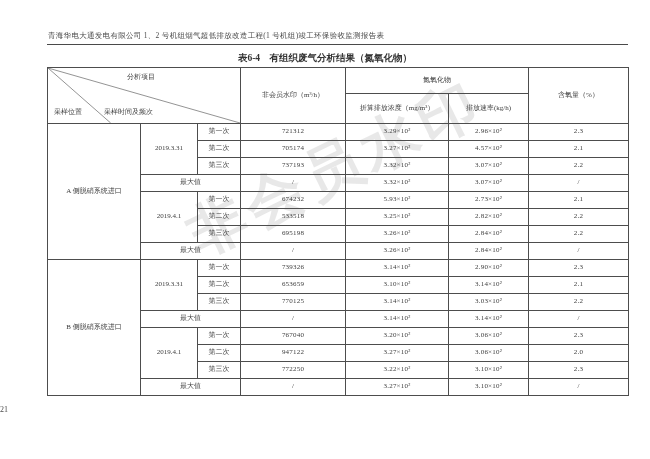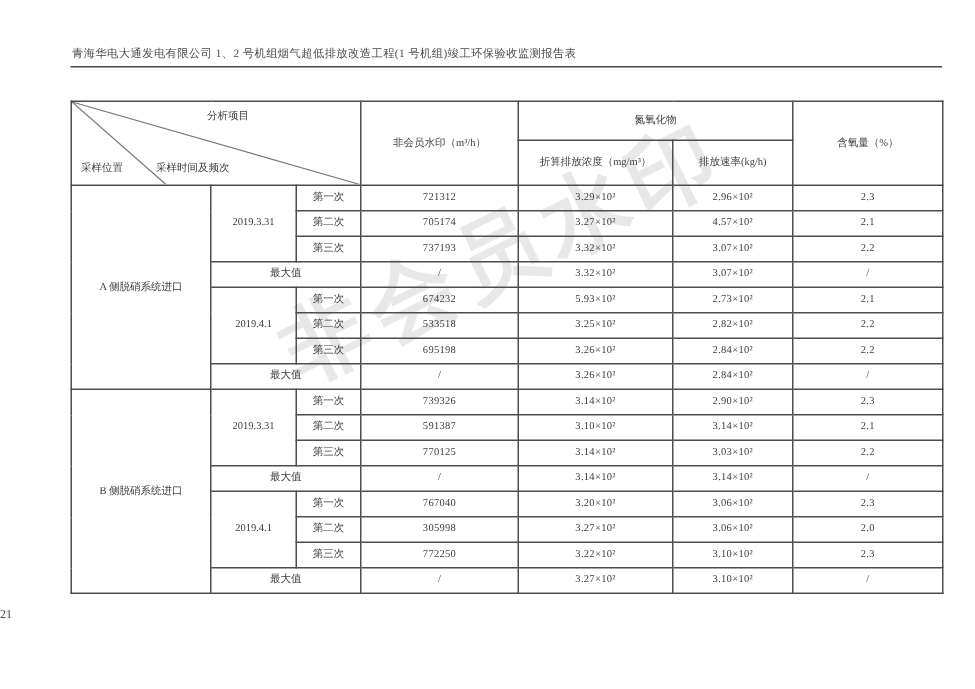--- a/index.html
+++ b/index.html
@@ -57,21 +57,21 @@
     padding: 0;
     line-height: 1.1;
     overflow: hidden;
   }
   tr.hdr1 td { height: 26px; }
   tr.hdr2 td { height: 30px; font-size: 7px; text-align: center; }
   tr.body-row td { height: 17px; }
   td.corner { position: relative; padding: 0; }
   td.corner svg { position: absolute; top: 0; left: 0; width: 100%; height: 100%; }
   .corner-label { position: absolute; font-size: 7px; color: #3d3d3d; white-space: nowrap; }
-  .lbl-project { top: 6px; left: 90px; }
+  .lbl-project { top: 6px; left: 79px; }
   .lbl-time { bottom: 6px; left: 56px; }
   .lbl-position { bottom: 6px; left: 6px; text-align: center; }
   .num { letter-spacing: 0.2px; }
   .watermark {
     position: absolute;
     top: 130px;
     left: 55px;
     width: 560px;
     text-align: center;
     font-size: 58px;
@@ -92,20 +92,21 @@
   }
 </style>
 </head>
 <body>
 
 <div class="page">
 
   <div class="doc-header">青海华电大通发电有限公司 1、2 号机组烟气超低排放改造工程(1 号机组)竣工环保验收监测报告表</div>
   <div class="header-rule"></div>
 
+  <div class="table-title">表6-4　有组织废气分析结果（氮氧化物）</div>
 
   <div class="watermark">非会员水印</div>
 
   <table class="report">
     <colgroup>
       <col style="width:93px">
         <col style="width:57px">
         <col style="width:43px">
       <col style="width:105px">
         <col style="width:103px">
@@ -197,21 +198,21 @@
       <td rowspan="8">B 侧脱硝系统进口</td>
       <td rowspan="3">2019.3.31</td>
       <td>第一次</td>
       <td class="num">739326</td>
       <td class="num">3.14×10²</td>
       <td class="num">2.90×10²</td>
       <td class="num">2.3</td>
     </tr>
     <tr class="body-row">
       <td>第二次</td>
-      <td class="num">591387</td>
+      <td class="num">653659</td>
       <td class="num">3.10×10²</td>
       <td class="num">3.14×10²</td>
       <td class="num">2.1</td>
     </tr>
     <tr class="body-row">
       <td>第三次</td>
       <td class="num">770125</td>
       <td class="num">3.14×10²</td>
       <td class="num">3.03×10²</td>
       <td class="num">2.2</td>
@@ -226,21 +227,21 @@
     <tr class="body-row">
       <td rowspan="3">2019.4.1</td>
       <td>第一次</td>
       <td class="num">767040</td>
       <td class="num">3.20×10²</td>
       <td class="num">3.06×10²</td>
       <td class="num">2.3</td>
     </tr>
     <tr class="body-row">
       <td>第二次</td>
-      <td class="num">305998</td>
+      <td class="num">947122</td>
       <td class="num">3.27×10²</td>
       <td class="num">3.06×10²</td>
       <td class="num">2.0</td>
     </tr>
     <tr class="body-row">
       <td>第三次</td>
       <td class="num">772250</td>
       <td class="num">3.22×10²</td>
       <td class="num">3.10×10²</td>
       <td class="num">2.3</td>

